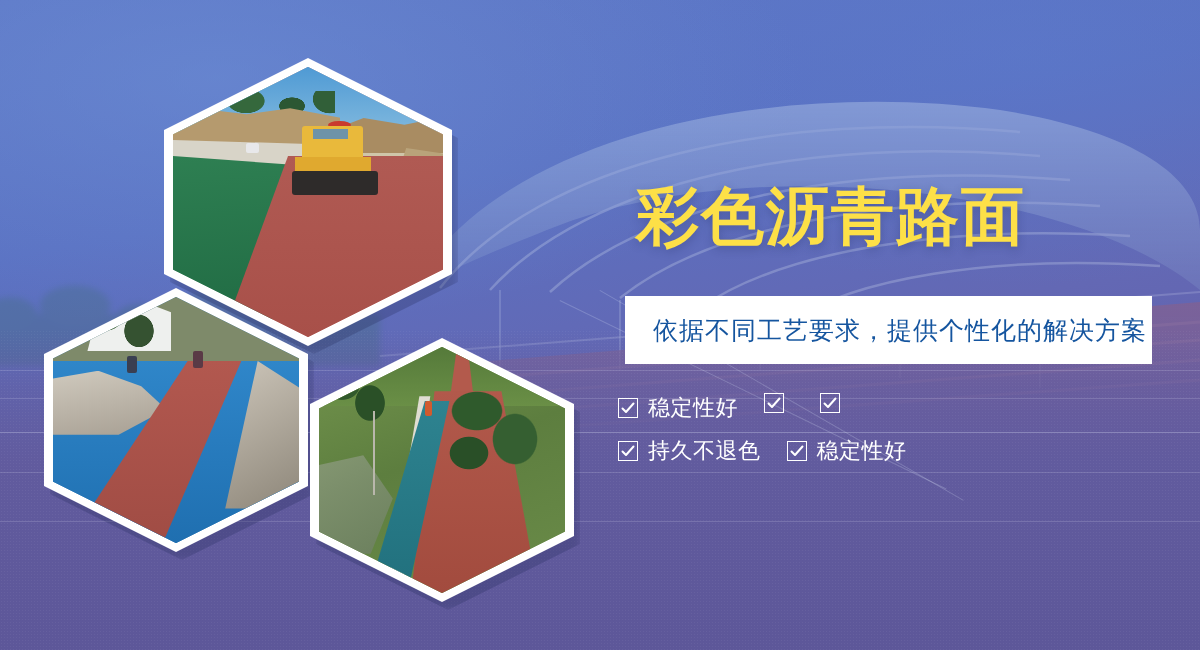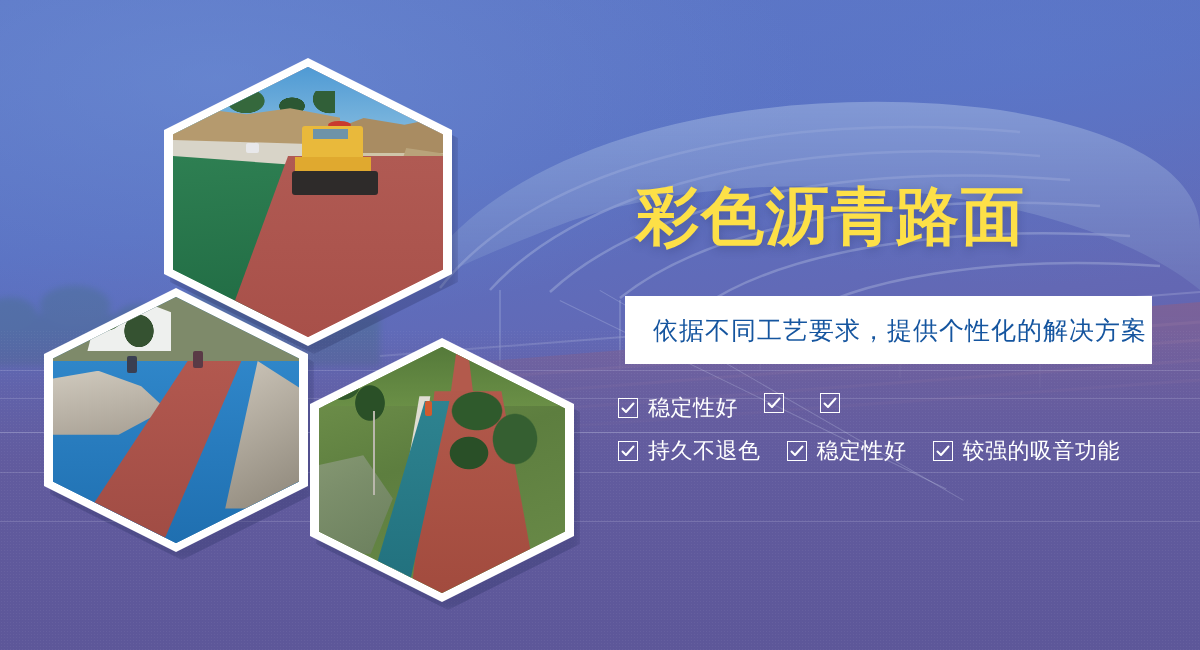--- a/index.html
+++ b/index.html
@@ -425,24 +425,16 @@
       <span class="f-gap"></span>
       <div class="feature">
         <span class="cb">
           <svg width="14" height="14" viewBox="0 0 14 14">
               <path d="M1.5 7.5 L5 11 L12.5 2.5" fill="none" stroke="#ffffff" stroke-width="2" stroke-linecap="round" stroke-linejoin="round"></path>
             </svg>
         </span>
         <span class="lbl">稳定性好</span>
       </div>
       <span class="f-gap"></span>
-      <div class="feature">
-        <span class="cb">
-          <svg width="14" height="14" viewBox="0 0 14 14">
-              <path d="M1.5 7.5 L5 11 L12.5 2.5" fill="none" stroke="#ffffff" stroke-width="2" stroke-linecap="round" stroke-linejoin="round"></path>
-            </svg>
-        </span>
-        <span class="lbl">较强的吸音功能</span>
-      </div>
     </div>
   </div>
 
 </div>
 
 </body></html>

